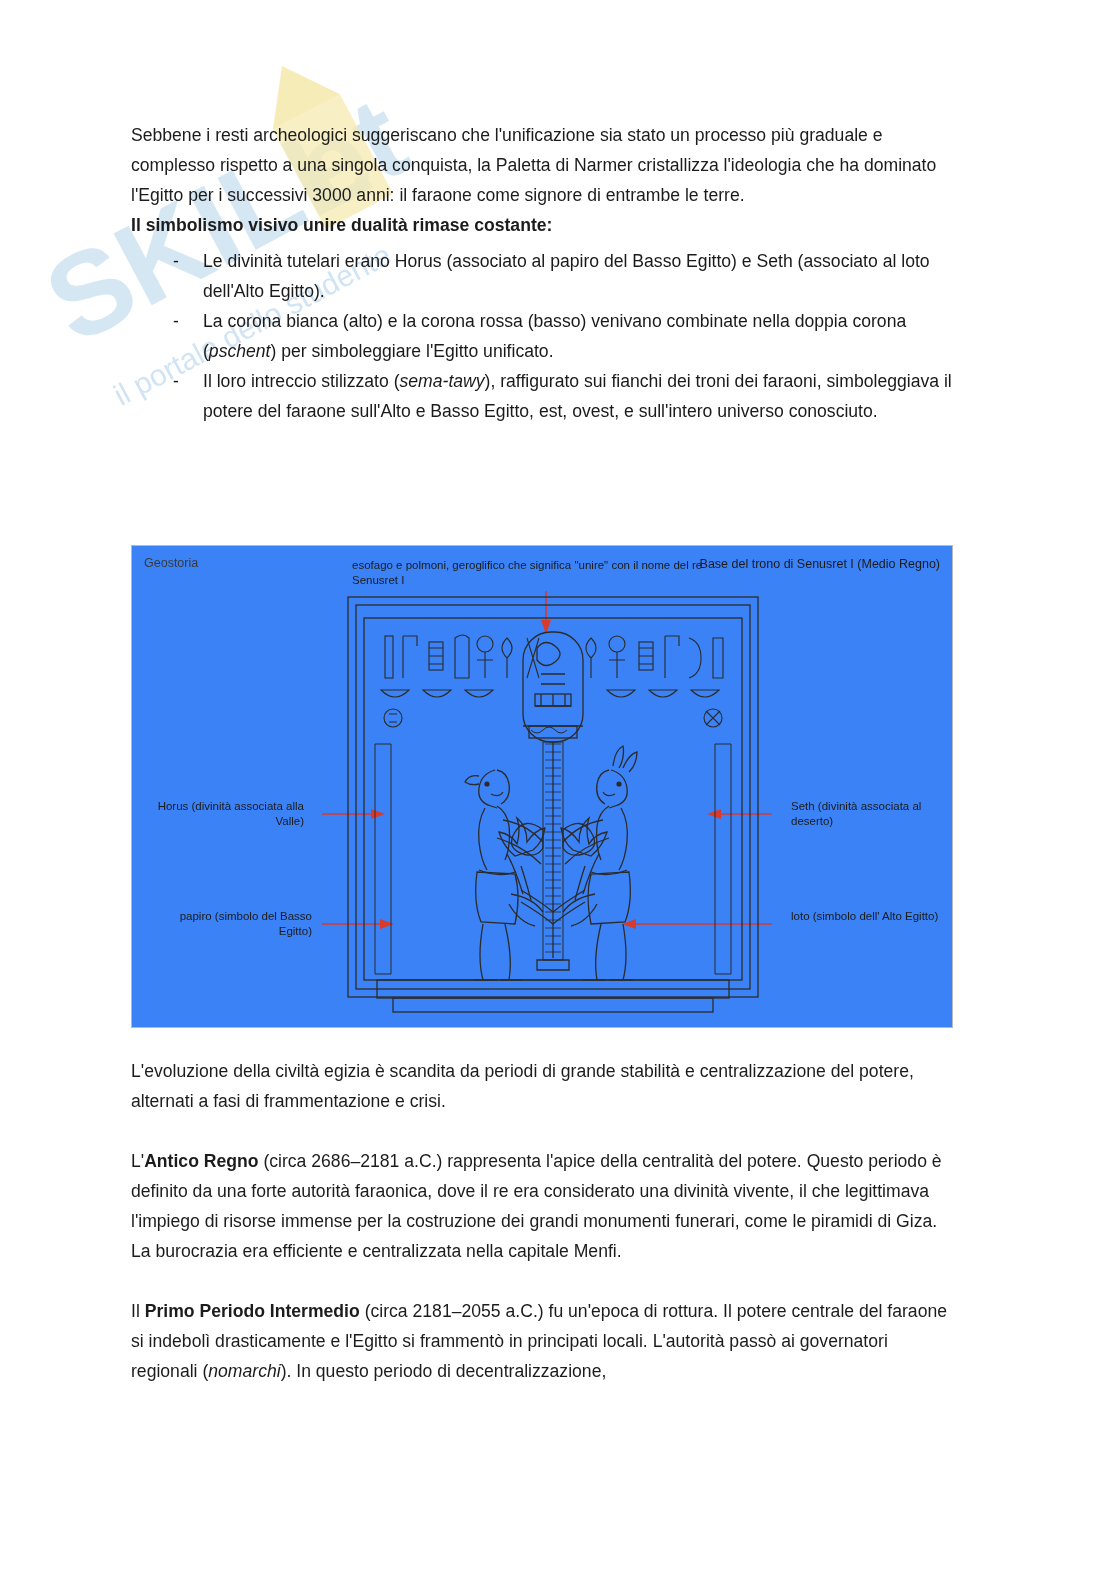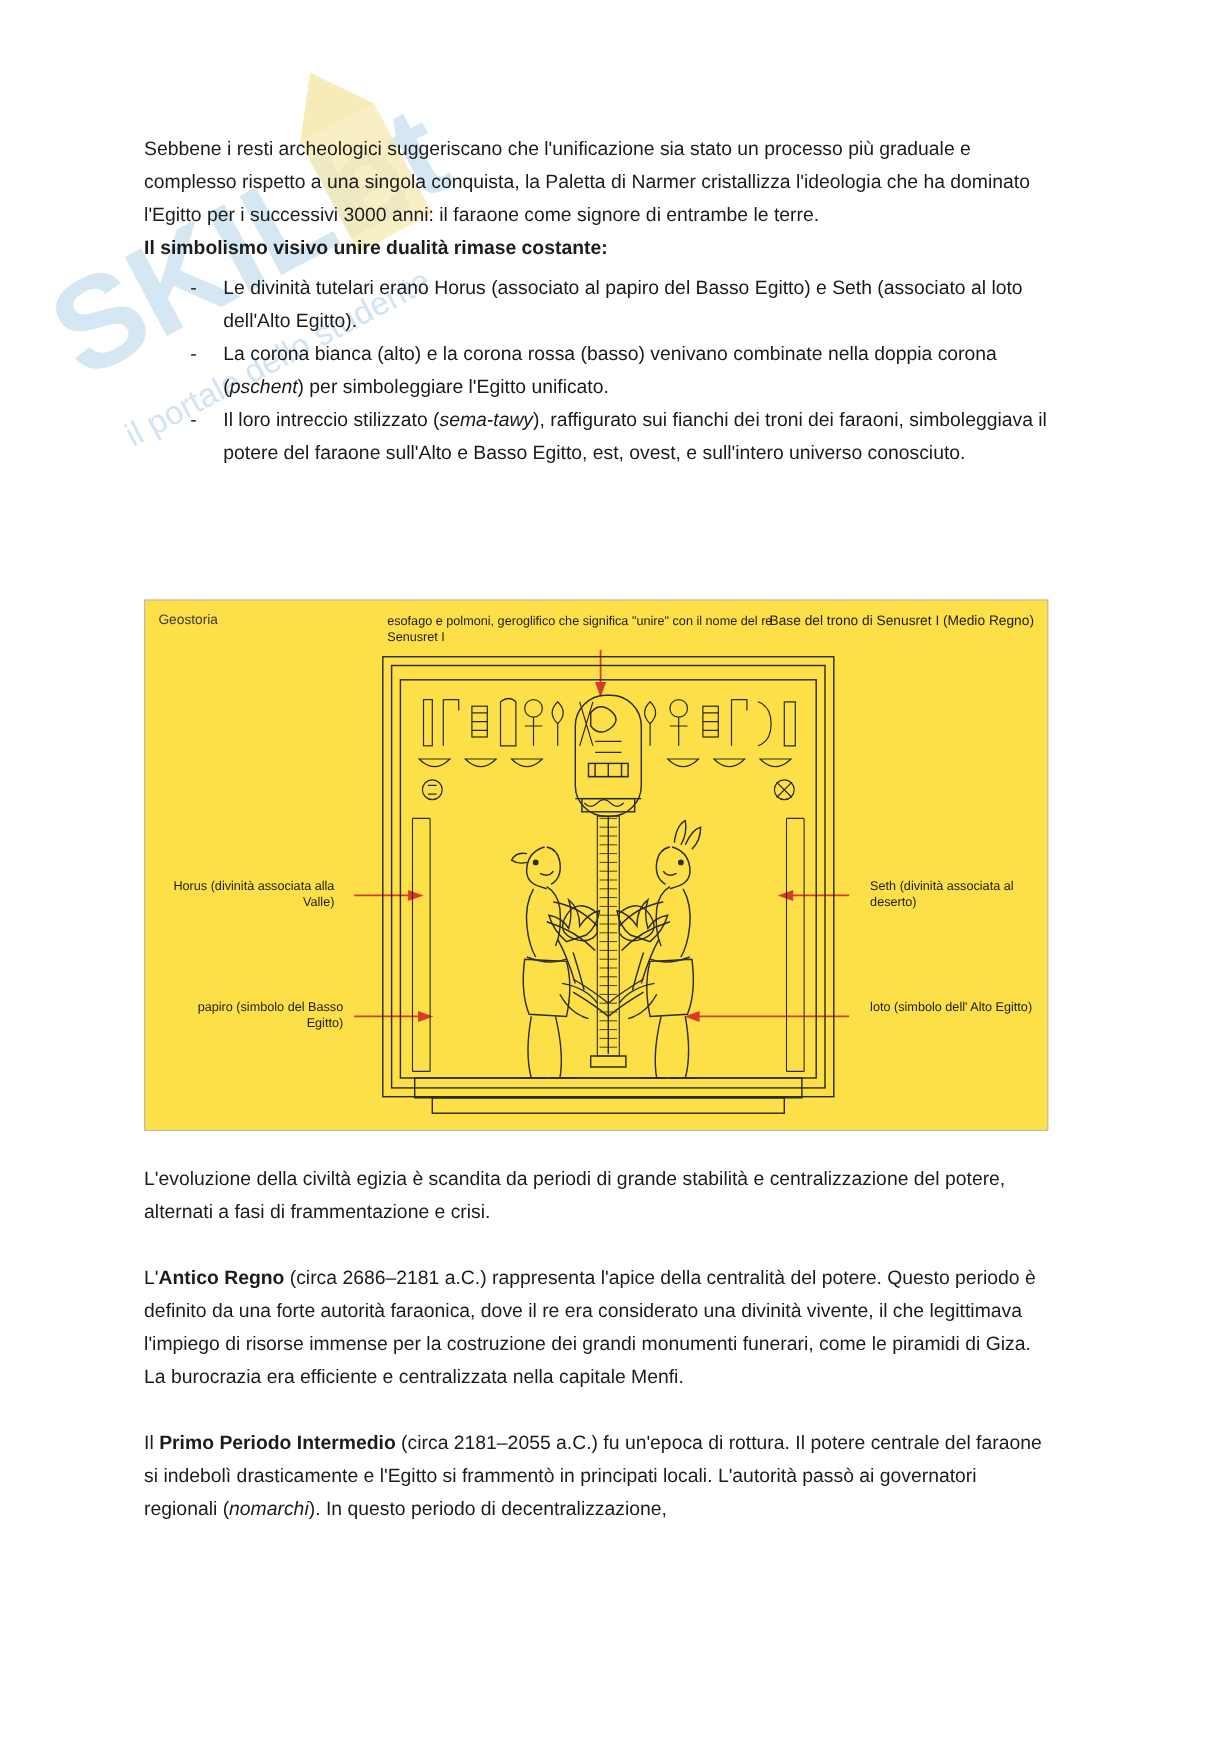--- a/index.html
+++ b/index.html
@@ -73,21 +73,21 @@
   .spacer-md { height: 30px; }
 
   
   .figure-wrap {
     position: absolute;
     left: 131px;
     top: 545px;
     width: 822px;
     height: 483px;
     border: 1px solid #b9b9b9;
-    background: #fde047;
+    background: #3b82f6;
     box-sizing: border-box;
   }
   .fig-label-topleft {
     position: absolute;
     left: 12px;
     top: 10px;
     font-size: 12.5px;
     color: #3a3a3a;
   }
   .fig-label-topright {

